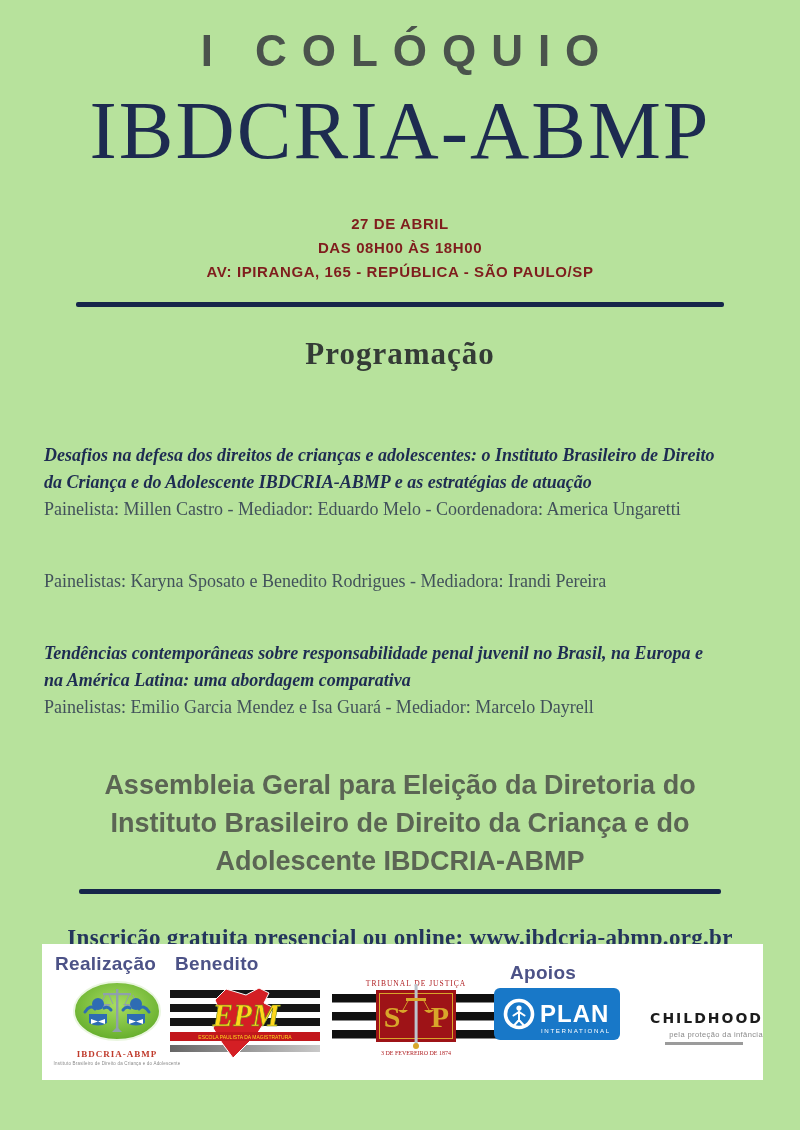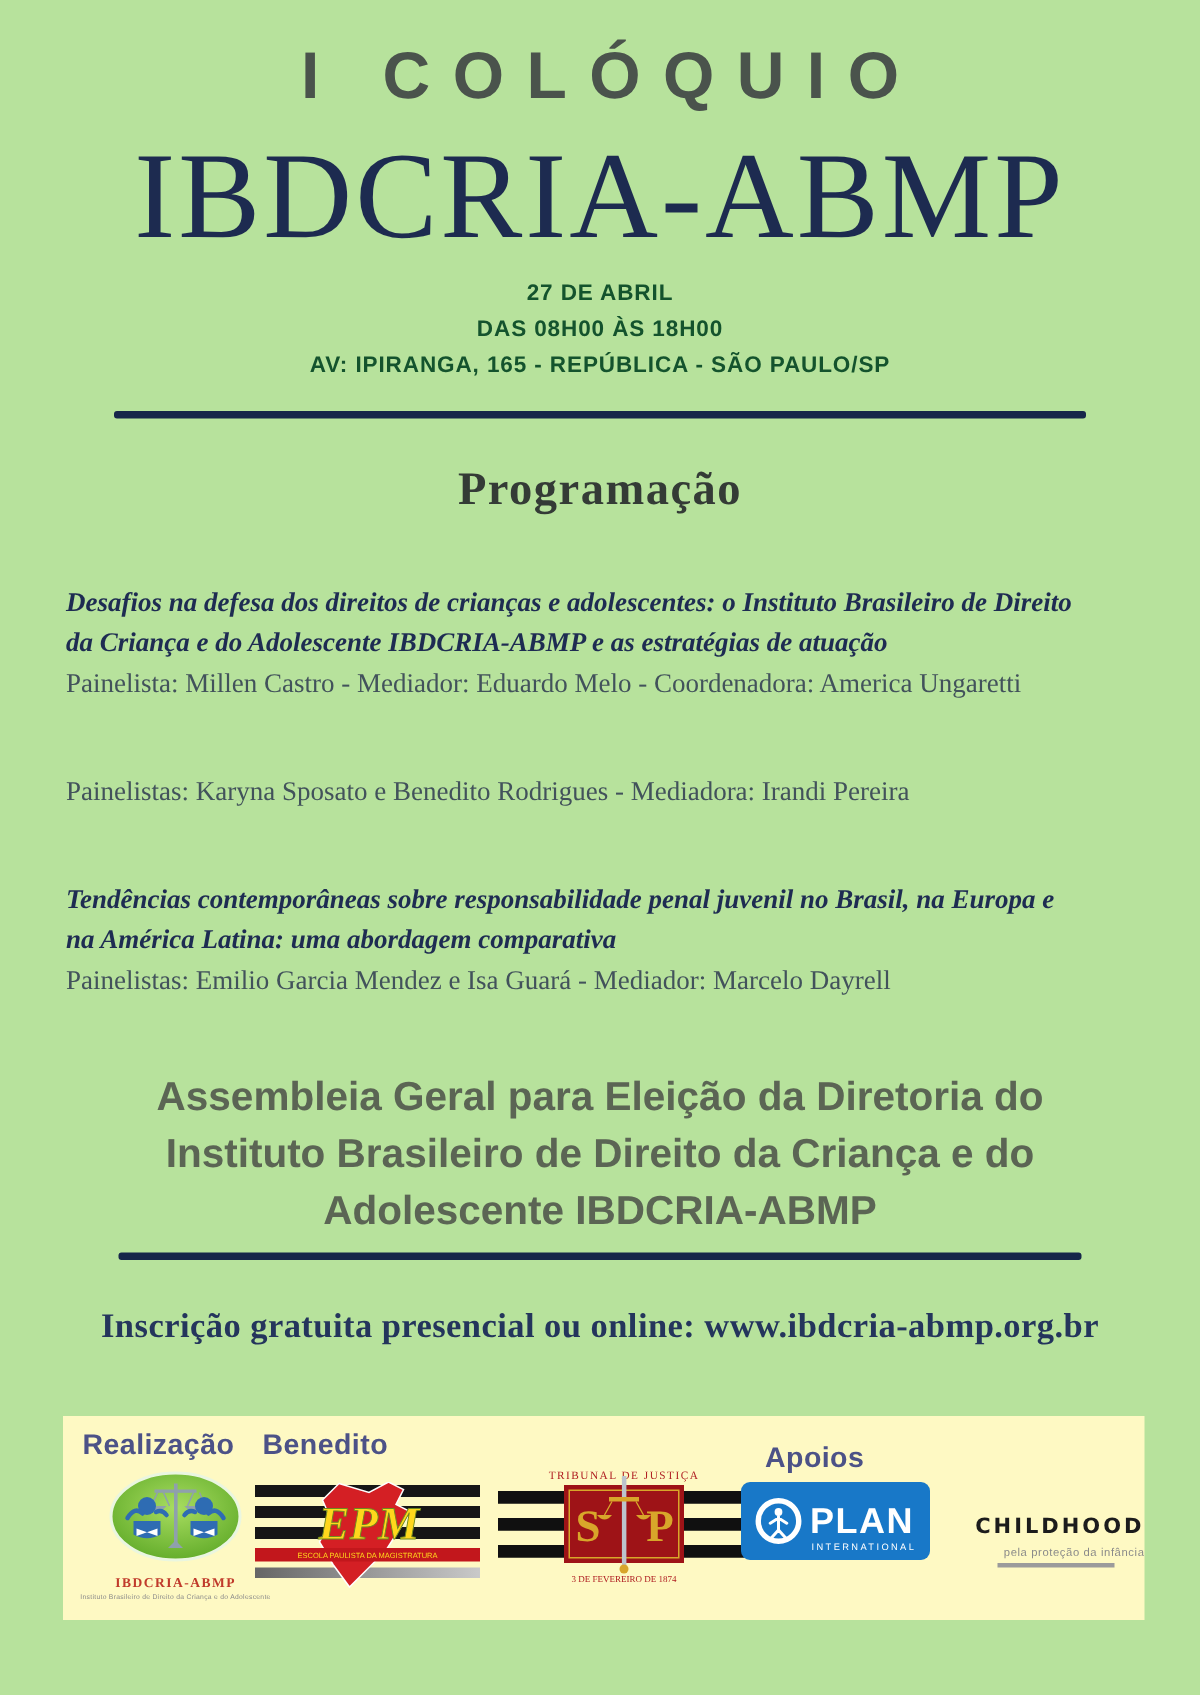--- a/index.html
+++ b/index.html
@@ -13,48 +13,48 @@
     font-size:44px;font-weight:700;letter-spacing:0.34em;
     color:#4a534c;text-indent:0.34em;
   }
   .title-large{
     margin-top:14px;text-align:center;
     font-family:"Liberation Serif",serif;
     font-size:82px;font-weight:400;letter-spacing:2px;line-height:1;
     color:#1d2b50;
   }
   .date-block{
-    margin-top:12px;text-align:center;
+    margin-top:40px;text-align:center;
     font-size:15px;font-weight:700;letter-spacing:0.6px;
-    color:#14532d;line-height:24px;
+    color:#7f1d1d;line-height:24px;
   }
   .rule{height:5px;background:#16264a;border-radius:2px;margin:18px auto 0;}
   .rule-top{width:648px;}
   .rule-mid{width:642px;margin-top:9px;}
   .section-heading{
     margin-top:29px;text-align:center;
     font-family:"Liberation Serif",serif;
     font-size:31px;font-weight:700;letter-spacing:1px;color:#343b36;
   }
-  .program{margin:44px 44px 0;font-family:"Liberation Serif",serif;font-size:18px;}
+  .program{margin:70px 44px 0;font-family:"Liberation Serif",serif;font-size:18px;}
   .program-item{margin-bottom:45px;}
   .program-title{font-style:italic;font-weight:700;color:#1e2c52;line-height:27px;}
   .program-speakers{color:#42525b;line-height:27px;}
   .assembly{
     margin:28px auto 0;width:690px;text-align:center;
     font-size:27px;font-weight:700;color:#5b6554;line-height:38px;
   }
   .registration{
     margin-top:31px;text-align:center;
     font-family:"Liberation Serif",serif;
     font-size:23px;font-weight:700;color:#24355c;letter-spacing:0.3px;
   }
   .footer{
     position:absolute;left:42px;top:944px;width:721px;height:136px;
-    background:#fef9c3;
+    background:#ffffff;
   }
   .footer-label{
     position:absolute;font-size:19px;font-weight:700;color:#4c5287;letter-spacing:0.3px;
   }
   .label-realizacao{left:13px;top:9px;}
   .label-parcerias{left:133px;top:9px;}
   .label-apoios{left:468px;top:18px;}
   .logo{position:absolute;}
   .ibdcria-logo{left:10px;top:36px;width:130px;text-align:center;}
   .ibdcria-caption{

